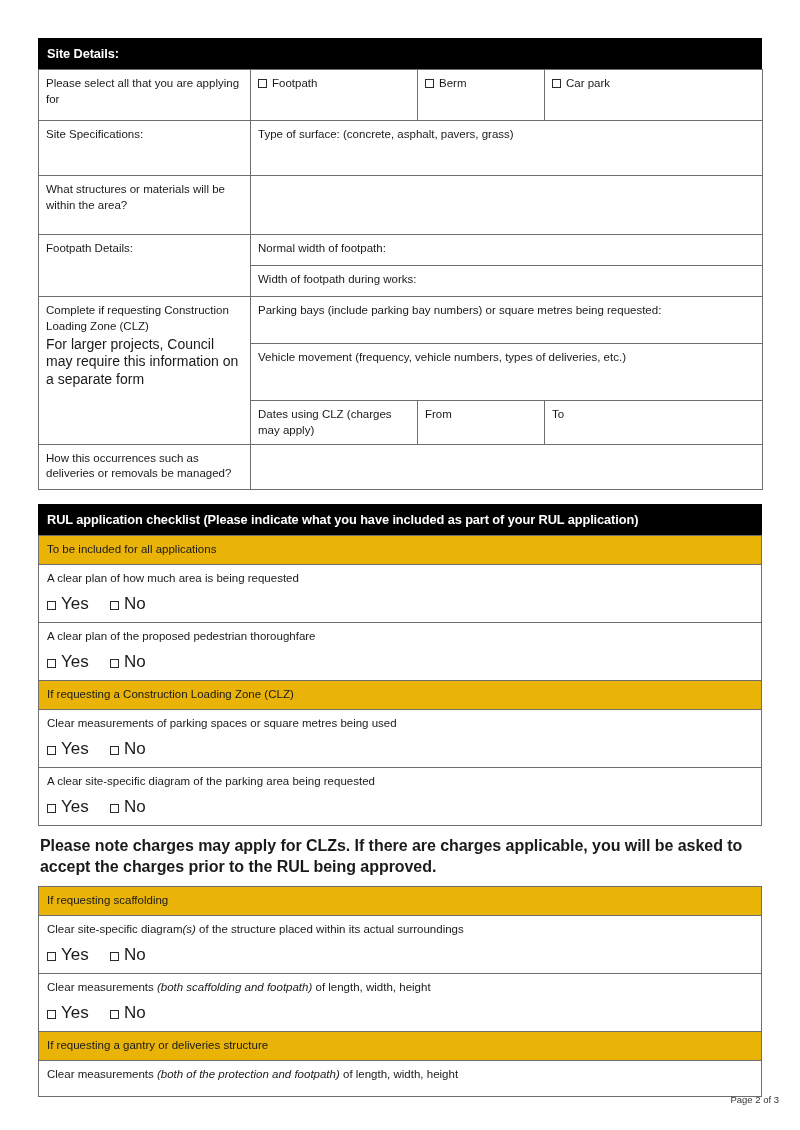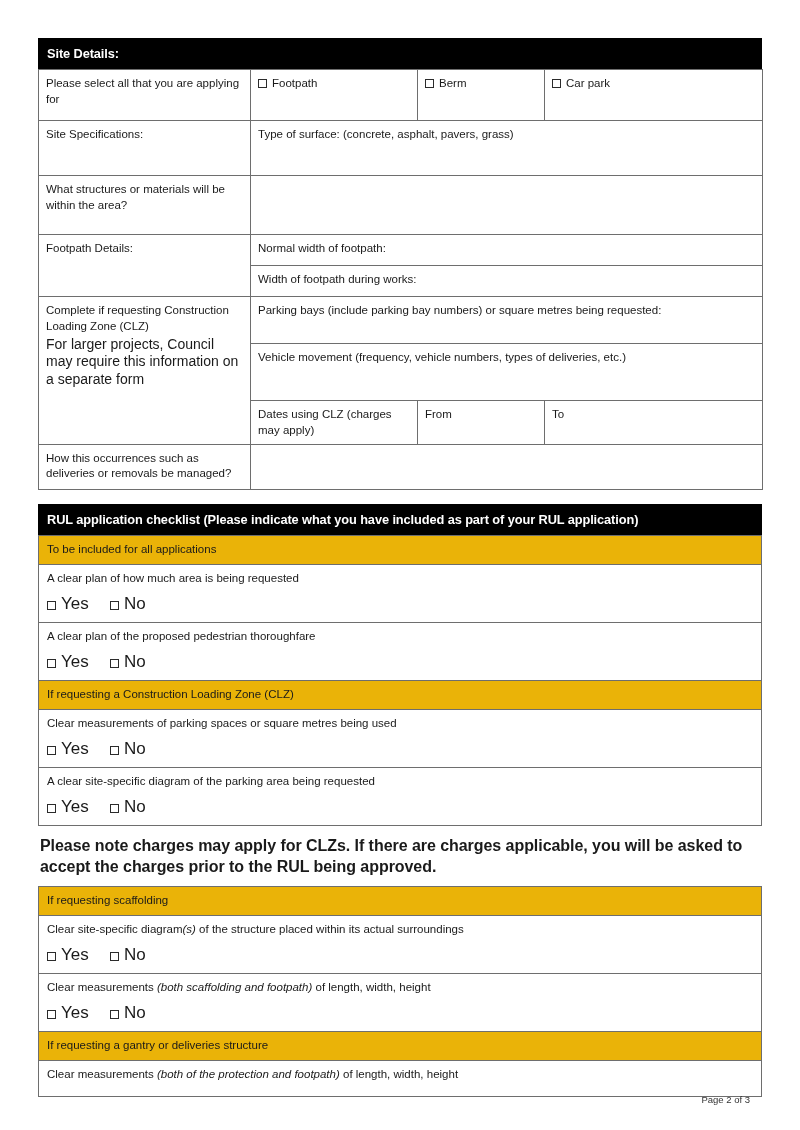--- a/index.html
+++ b/index.html
@@ -118,21 +118,21 @@
     margin: 9px 0 9px 2px;
     letter-spacing: -0.05px;
   }
 
   .gap { height: 14px; }
 
   em { font-style: italic; }
 
   .footer {
     position: absolute;
-    left: 26px;
+    left: 55px;
     top: 1094px;
     width: 724px;
     text-align: right;
     font-size: 9.5px;
     color: #333;
   }
 </style>
 </head>
 <body>
 

